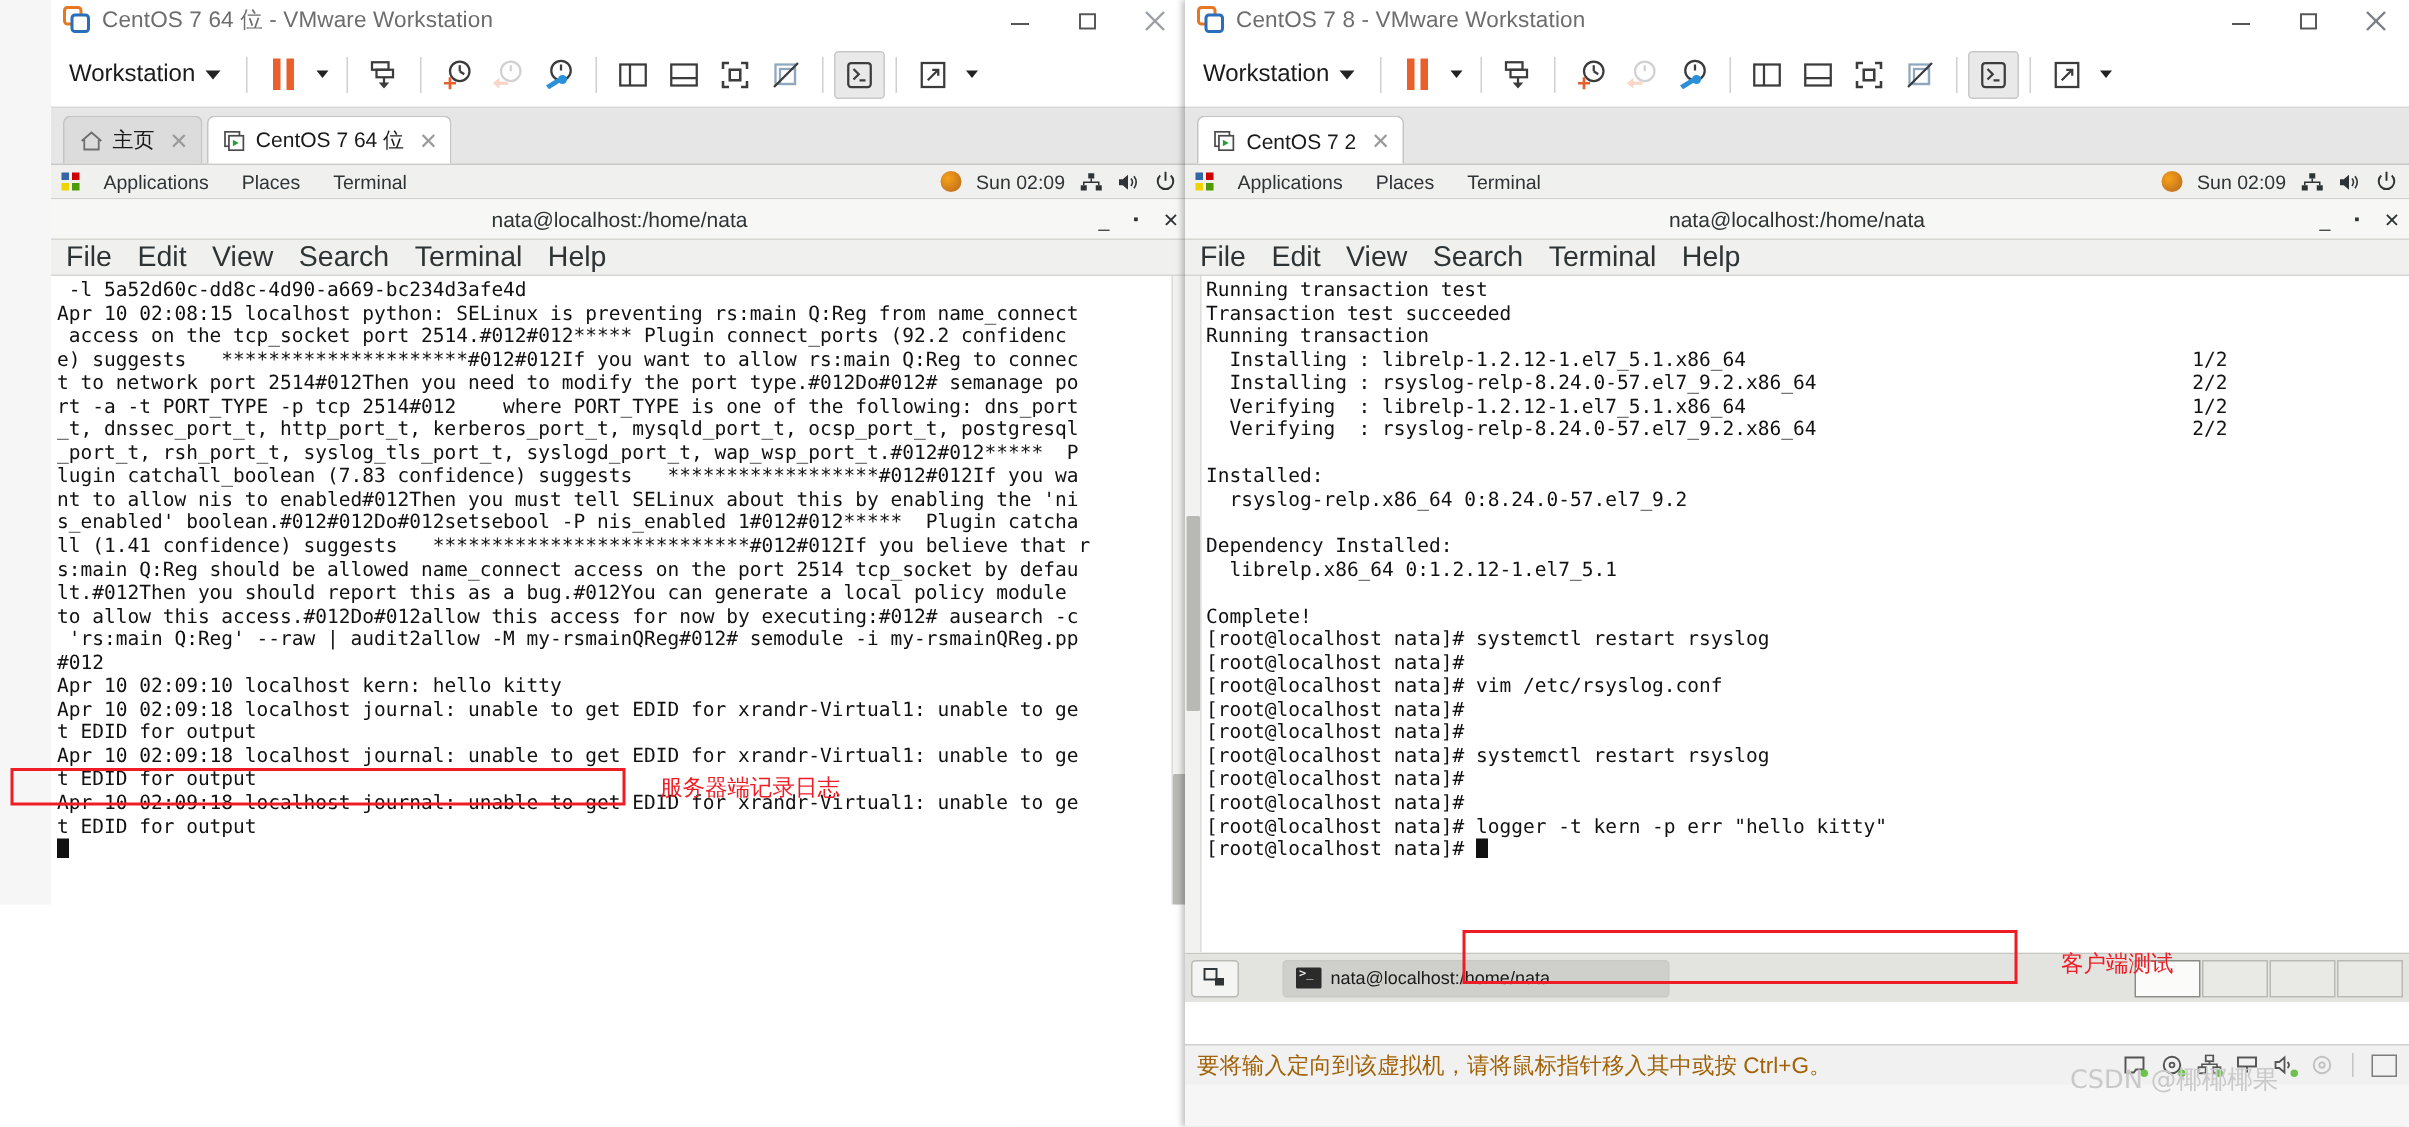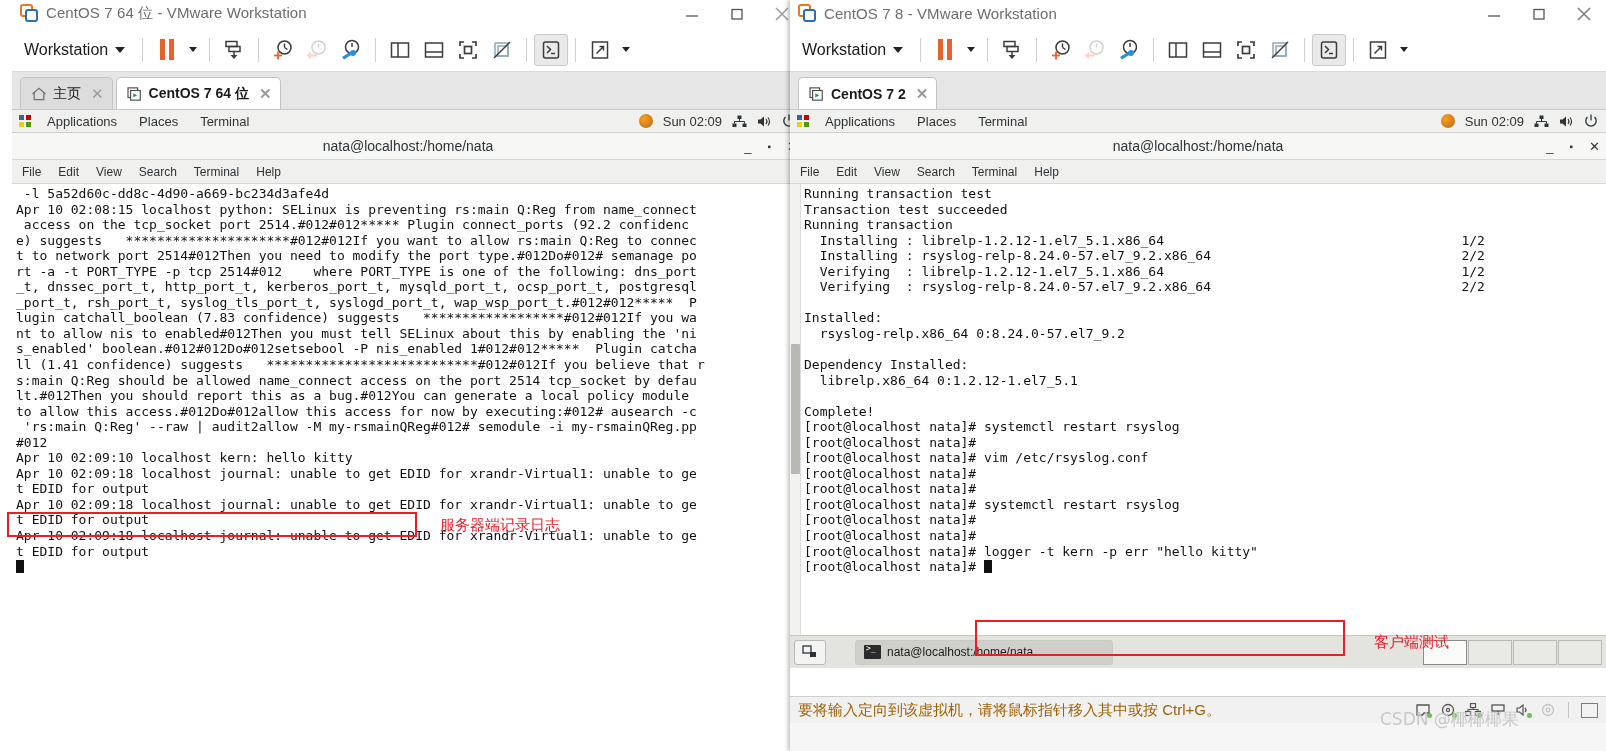--- a/index.html
+++ b/index.html
@@ -10,21 +10,21 @@
     font-family: "Liberation Sans", sans-serif;
   }
   .root { position: relative; width: 1606px; height: 751px; }
 
   
   .vmw {
     position: absolute;
     background: #f6f6f6;
     overflow: hidden;
   }
-  .vmw.left  { left: 12px;   top: 0; width: 792px; height: 603px; }
+  .vmw.left  { left: 0;   top: 0; width: 792px; height: 603px; padding-left: 34px; }
   .vmw.right { left: 790px; top: 0; width: 816px; height: 751px;
                box-shadow: -2px 0 4px rgba(0,0,0,0.25); }
 
   
   .titlebar {
     height: 28px; background: #ffffff;
     display: flex; align-items: center;
     padding-left: 8px;
     border-bottom: 1px solid #ffffff;
     position: relative;
@@ -81,21 +81,21 @@
     display:flex; align-items:flex-end; padding-left: 8px;
     border-bottom: 1px solid #c8c8c8;
   }
   .tab {
     height: 32px; display:flex; align-items:center; gap:6px;
     padding: 0 8px 0 10px; border-radius: 5px 5px 0 0;
     font-size:14px; color:#1a1a1a; white-space:nowrap;
     border:1px solid #c4c4c4; border-bottom:none;
     background:#dcdcdc; margin-right:3px;
   }
-  .tab.active { background:#ffffff; font-weight:bold; }
+  .tab.active { background:#ffffff; font-weight:normal; }
   .tab .tclose { color:#9a9a9a; font-size:15px; margin-left:4px; }
   .tab-ico { width:16px;height:14px; position:relative; flex:0 0 16px;}
   .home-ico { width:16px; height:14px; }
 
   
   .guest { background:#ffffff; position:relative; }
   .gnome-bar {
     height: 23px; background:#f0f0ef; border-bottom:1px solid #d0d0cf;
     display:flex; align-items:center; gap:0; padding-left:6px;
     font-size: 13px; color:#2e3436;
@@ -114,21 +114,21 @@
     display:flex; align-items:center; justify-content:center;
     font-size:14px; color:#2e3436; position:relative;
   }
   .term-title .tw-btns {
     position:absolute; right:6px; top:0; height:27px;
     display:flex; align-items:center; gap:16px; color:#2e3436; font-size:13px;
   }
   .term-menu {
     height: 24px; background:#f0f0ee; border-bottom:1px solid #d6d6d2;
     display:flex; align-items:center; padding-left:10px; gap:17px;
-    font-size:12px; color:#2e3436;
+    font-size:19px; color:#2e3436;
   }
   .term-body {
     background:#ffffff; position:relative; overflow:hidden;
     font-family: "DejaVu Sans Mono","Liberation Mono", monospace;
     font-size: 13.0px; line-height: 15.55px; color: #111111;
     padding: 2px 0 0 4px;
     white-space: pre;
   }
   .term-body .ln { height: 15.55px; }
   .scroll-track {

